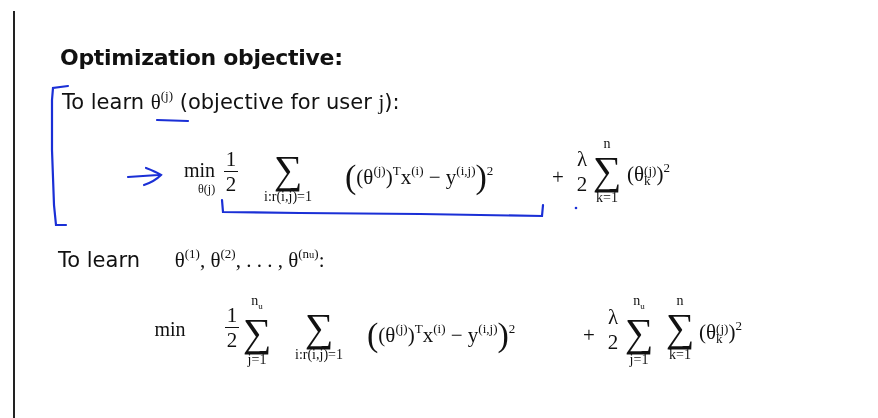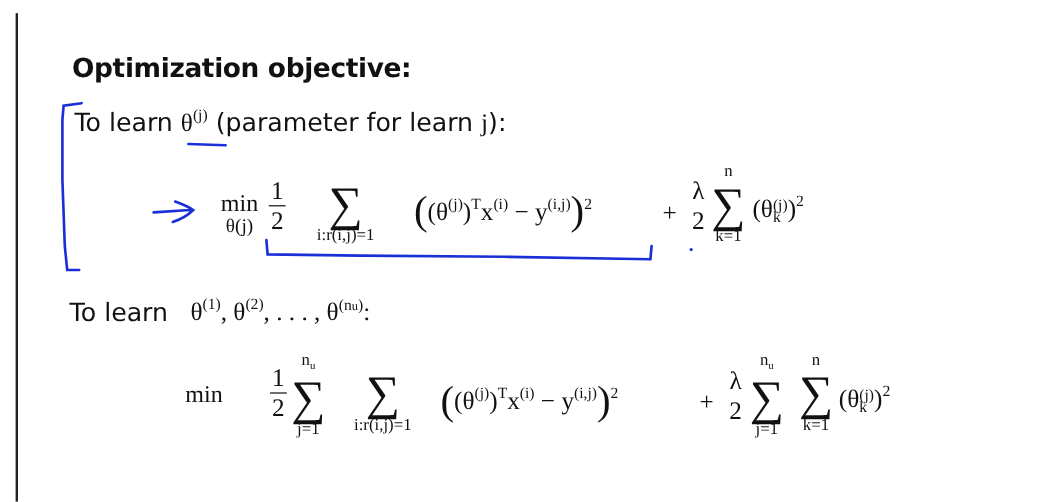--- a/index.html
+++ b/index.html
@@ -25,27 +25,27 @@
 </head>
 <body>
 
 <div class="slide">
   <div class="left-rule"></div>
 
   <div class="title sans">Optimization objective:</div>
 
   <div class="line1 sans">
     <span>To learn</span>
-    <span class="serif it"><span>θ</span><span class="sup">(j)</span></span><span> (parameter for learn </span><span class="serif it">j</span><span>):</span>
+    <span class="serif it"><span>θ</span><span class="sup">(j)</span></span><span> (objective for user </span><span class="serif it">j</span><span>):</span>
   </div>
 
   <div>
     <div class="op serif" style="left:184px; top:159px; font-size:20px;">
       <div>min</div>
-      <div class="lim it" style="font-size:16px;">θ(j)</div>
+      <div class="lim it" style="font-size:12px;text-align:right;">θ(j)</div>
     </div>
     <div class="frac serif" style="left:224px; top:148px; width:14px;">
       <div>1</div>
         <div class="bar"></div>
         <div>2</div>
     </div>
     <div class="op serif" style="left:236px; top:150px; width:104px;">
       <div class="big-sigma">∑</div>
       <div class="lim it">i:r(i,j)=1</div>
     </div>
@@ -63,21 +63,21 @@
       <div class="big-sigma">∑</div>
       <div class="lim it">k=1</div>
     </div>
     <div class="term serif" style="left:627px; top:160px;">
       (<span class="it">θ</span><span style="display:inline-block; vertical-align:middle; line-height:10px; font-size:13px;"><span style="display:block">(<span class="it">j</span>)</span><span style="display:block" class="it">k</span></span>)<span class="sup">2</span>
     </div>
   </div>
 
   <div class="line2 sans">
     <span>To learn</span>
-    <span class="serif" style="margin-left:12px;">
+    <span class="serif" style="margin-left:28px;">
       <span class="it">θ</span><span class="sup">(1)</span>, <span class="it">θ</span><span class="sup">(2)</span>, . . . , <span class="it">θ</span><span class="sup">(<span class="it">n</span><span style="font-size:0.8em" class="it">u</span>)</span>:
     </span>
   </div>
 
   <div>
     <div class="op serif" style="left:115px; top:318px; width:110px; font-size:20px;">
       <div>min</div>
     </div>
     <div class="frac serif" style="left:225px; top:304px; width:14px;">
       <div>1</div>

